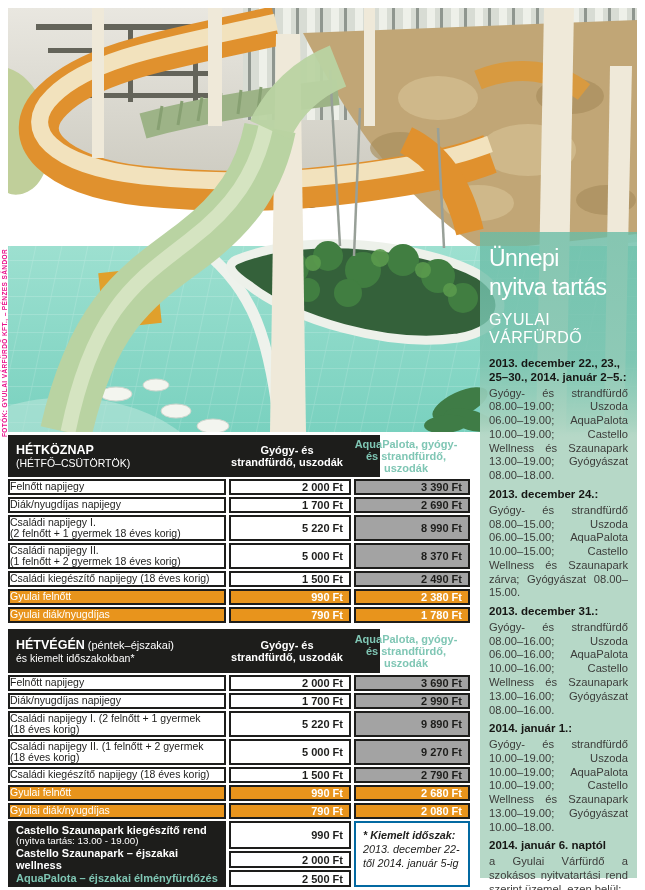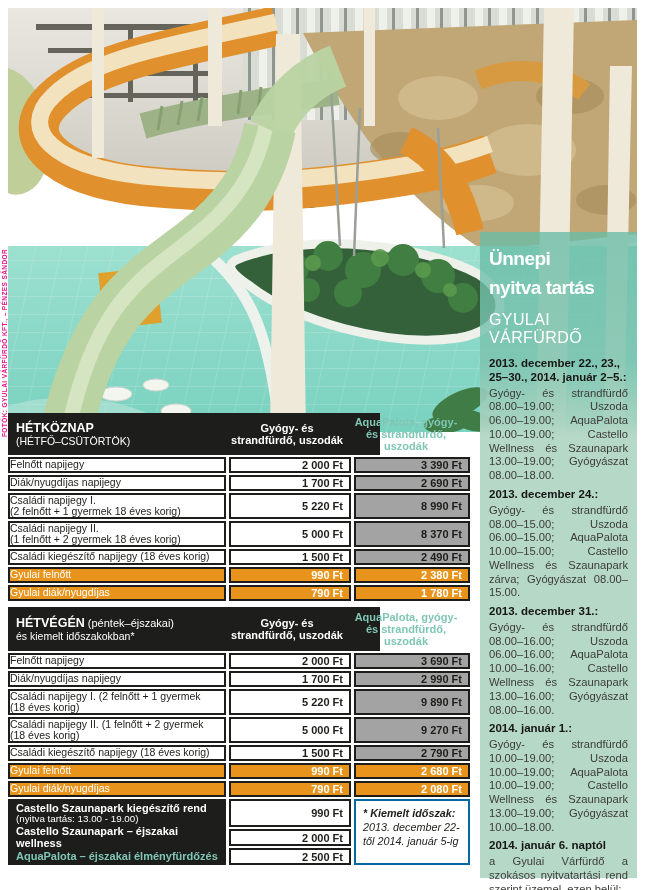--- a/index.html
+++ b/index.html
@@ -11,28 +11,28 @@
   .photo svg{display:block;}
 
   .credit{position:absolute;left:1px;top:437px;transform:rotate(-90deg);transform-origin:left top;
     font-size:6.5px;font-weight:bold;color:#e8128c;letter-spacing:.4px;white-space:nowrap;}
 
   
   .panel{position:absolute;left:480px;top:232px;width:157px;height:646px;box-sizing:border-box;
     background:linear-gradient(180deg, rgba(104,188,166,.78) 0px, rgba(125,196,176,.85) 130px,
       rgba(168,211,192,.96) 190px, #b6d8c7 205px, #b6d8c7 100%);
     padding:12px 9px 8px 9px;color:#3a3a38;}
-  .panel-title{color:#fff;font-weight:bold;font-size:19px;line-height:29px;letter-spacing:-.5px;}
+  .panel-title{color:#fff;font-weight:normal;font-size:23px;line-height:29px;letter-spacing:-.5px;}
   .panel-sub{color:#fff;font-size:16px;font-weight:400;letter-spacing:.4px;margin-top:9px;margin-bottom:10px;}
   .sec{margin-bottom:5px;}
   .sec-h{font-weight:bold;color:#161614;font-size:11.5px;line-height:1.2;margin-bottom:2px;}
   .sec-b{font-size:11.2px;line-height:1.23;text-align:justify;color:#3c3c3a;}
 
   
-  .tables{position:absolute;left:8px;top:413px;width:372px;}
+  .tables{position:absolute;left:8px;top:435px;width:372px;}
   .thead{background:#1d1d1b;display:grid;grid-template-columns:218px 122px 116px;align-items:center;}
   .thead.h1{height:42px;} .thead.h2{height:44px;}
   .th-left{padding-left:8px;color:#fff;line-height:1.15;}
   .th-left .t1{font-weight:bold;font-size:12.5px;}
   .th-left .t1 .sfx{font-weight:normal;font-size:11px;}
   .th-left .t2{font-weight:normal;font-size:10.5px;}
   .th-mid{color:#fff;font-weight:bold;font-size:11px;line-height:1.12;text-align:center;padding:0 4px;}
   .th-right{color:#7fc6b4;font-weight:bold;font-size:11px;line-height:1.12;text-align:center;padding:0 2px;}
 
   .trow{display:grid;grid-template-columns:218px 122px 116px;column-gap:3px;margin-top:2px;}

